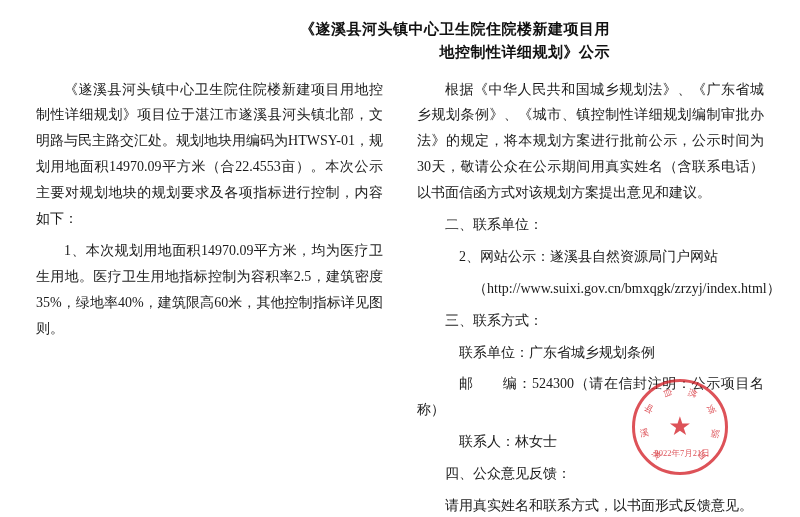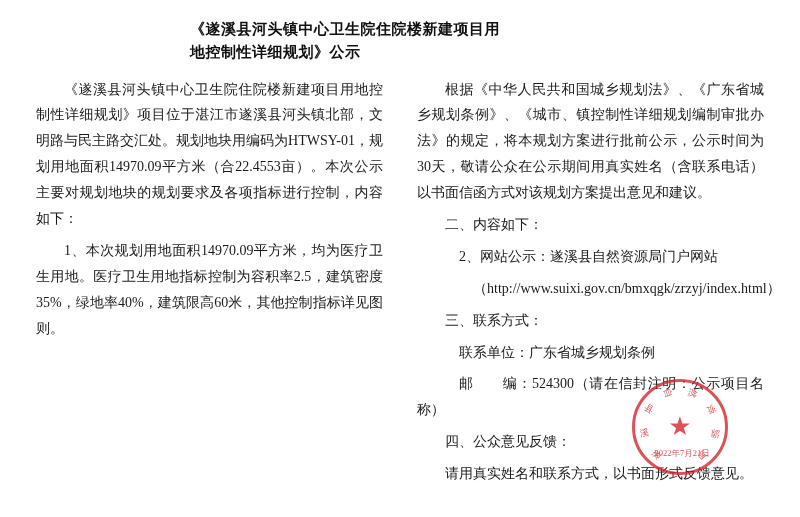--- a/index.html
+++ b/index.html
@@ -16,21 +16,21 @@
   .page {
     position: relative;
     width: 800px;
     height: 517px;
     background: #ffffff;
     box-sizing: border-box;
     padding: 14px 36px 10px 36px;
     overflow: hidden;
   }
   .doc-title {
-    text-align: left;
+    text-align: right;
     font-size: 15px;
     font-weight: bold;
     line-height: 1.55;
     color: #111;
     letter-spacing: 0.5px;
     margin: 4px auto 12px auto;
     width: 420px;
   }
   .columns {
     display: flex;
@@ -109,26 +109,27 @@
 
   <div class="columns">
 
     <div class="col">
       <p class="indent2">《遂溪县河头镇中心卫生院住院楼新建项目用地控制性详细规划》项目位于湛江市遂溪县河头镇北部，文明路与民主路交汇处。规划地块用编码为HTWSY-01，规划用地面积14970.09平方米（合22.4553亩）。本次公示主要对规划地块的规划要求及各项指标进行控制，内容如下：</p>
       <p class="indent2">1、本次规划用地面积14970.09平方米，均为医疗卫生用地。医疗卫生用地指标控制为容积率2.5，建筑密度35%，绿地率40%，建筑限高60米，其他控制指标详见图则。</p>
     </div>
 
     <div class="col">
       <p class="indent2">根据《中华人民共和国城乡规划法》、《广东省城乡规划条例》、《城市、镇控制性详细规划编制审批办法》的规定，将本规划方案进行批前公示，公示时间为30天，敬请公众在公示期间用真实姓名（含联系电话）以书面信函方式对该规划方案提出意见和建议。</p>
-      <p class="indent2">二、内容如下：</p>
+      <p class="indent2">二、联系单位：</p>
       <p class="indent3">2、网站公示：遂溪县自然资源局门户网站</p>
       <p class="indent4">（http://www.suixi.gov.cn/bmxqgk/zrzyj/index.html）</p>
       <p class="indent2">三、联系方式：</p>
       <p class="indent3">联系单位：广东省城乡规划条例</p>
       <p class="indent3">邮　　编：524300（请在信封注明：公示项目名称）</p>
+      <p class="indent3">联系人：林女士</p>
       <p class="indent2">四、公众意见反馈：</p>
       <p class="indent2">请用真实姓名和联系方式，以书面形式反馈意见。</p>
     </div>
 
   </div>
 
   <div class="seal">
     <div class="ring-text" id="seal-ring">
         <span style="transform: rotate(-140deg) translate(0px, -36px) rotate(90deg) translate(-50%, -50%);">遂</span>
         <span style="transform: rotate(-100deg) translate(0px, -36px) rotate(90deg) translate(-50%, -50%);">溪</span>

